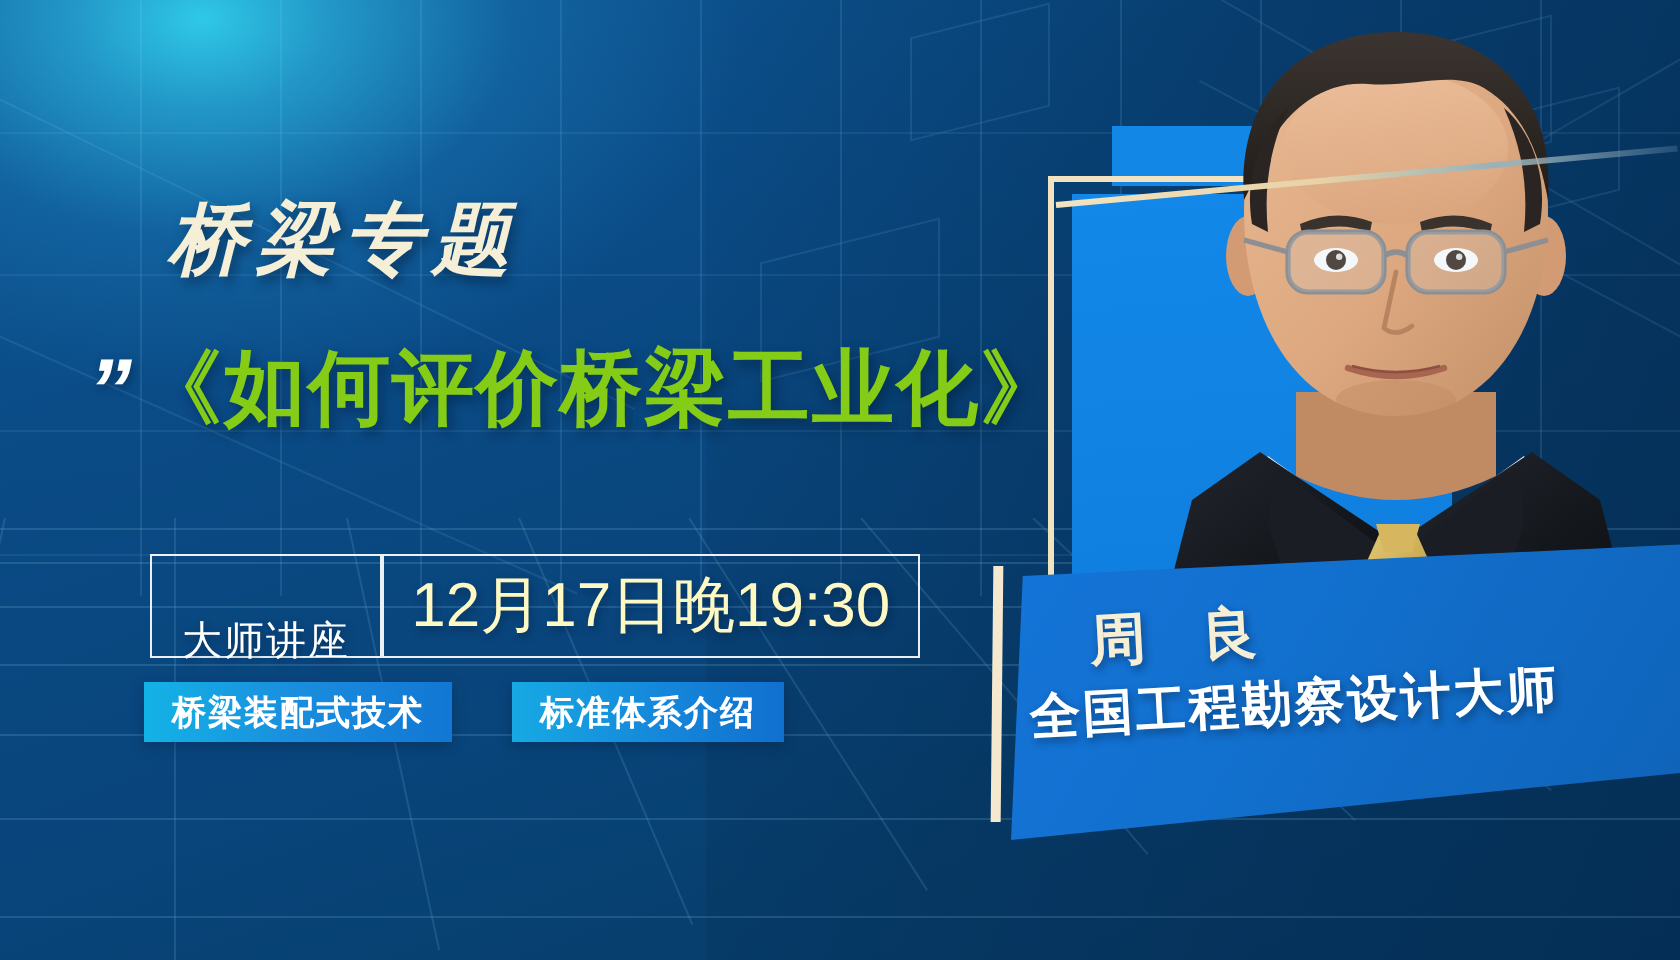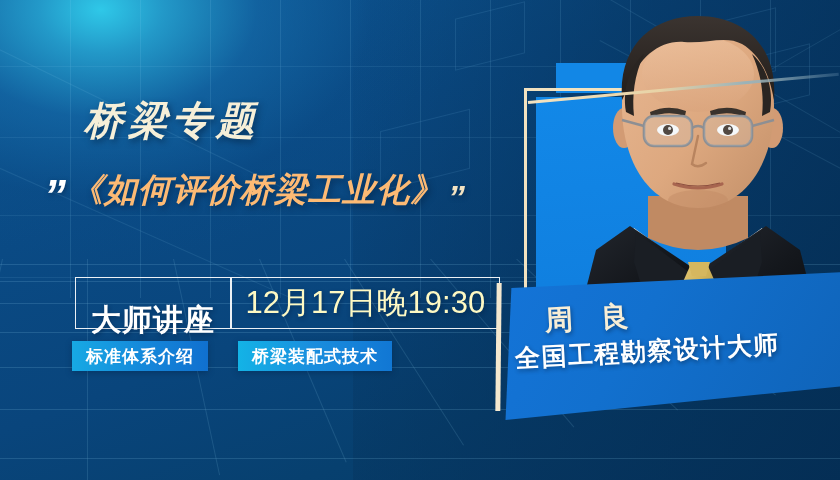--- a/index.html
+++ b/index.html
@@ -73,41 +73,41 @@
   .subtitle-wrap{
     position:absolute; left:44px; top:172px; white-space:nowrap;
     display:flex; align-items:flex-start;
   }
   .q-open{
     font-size:44px; font-weight:900; font-style:italic; line-height:.8;
     color:#ffffff; letter-spacing:-2px; margin-right:6px; margin-top:6px;
     text-shadow:1px 2px 5px rgba(0,25,55,.5);
   }
   .subtitle{
-    font-size:33px; font-weight:700; font-style:italic;
-    color:#fdba74; letter-spacing:1px; line-height:1.1;
+    font-size:41px; font-weight:700; 
+    color:#84cc16; letter-spacing:1px; line-height:1.1;
     text-shadow:2px 3px 6px rgba(0,25,55,.5);
   }
   .q-close{
     font-size:34px; font-weight:900; font-style:italic; line-height:.8;
     color:#f3e3c2; letter-spacing:-2px;
     align-self:flex-end; margin-left:4px; margin-bottom:2px;
     text-shadow:1px 2px 5px rgba(0,25,55,.5);
   }
 
   
   .lecture-box{
     position:absolute; left:75px; top:277px;
     border:1.6px solid rgba(255,255,255,.92);
     height:52px; display:flex; align-items:stretch;
   }
   .lecture-label{
     display:flex; align-items:center; justify-content:center;
     padding:0 15px;
-    font-size:30px; font-weight:700; color:#ffffff; letter-spacing:1px;
+    font-size:20px; font-weight:400; color:#ffffff; letter-spacing:1px;
     text-shadow:1px 2px 4px rgba(0,25,55,.45);
     margin-top:35px;
   }
   .lecture-div{ width:1.6px; background:rgba(255,255,255,.92); }
   .lecture-time{
     display:flex; align-items:center; justify-content:center;
     padding:0 14px;
     font-size:31px; font-weight:400; color:#fef9c3; letter-spacing:0px;
     text-shadow:1px 2px 4px rgba(0,25,55,.45);
   }
@@ -242,22 +242,22 @@
     <span class="q-close">”</span>
   </div>
 
   <div class="lecture-box">
     <div class="lecture-label">大师讲座</div>
     <div class="lecture-div"></div>
     <div class="lecture-time">12月17日晚19:30</div>
   </div>
 
   <div class="tags">
+    <div class="tag t1">桥梁装配式技术</div>
     <div class="tag t2">标准体系介绍</div>
-    <div class="tag t1">桥梁装配式技术</div>
   </div>
 
   <div class="accent-bar"></div>
   <div class="blue-panel"></div>
   <div class="frame-outline"></div>
 
   <div class="photo">
     <svg width="284" height="320" viewBox="0 0 284 320" xmlns="http://www.w3.org/2000/svg">
       <defs>
         <linearGradient id="skin" x1="0" y1="0" x2="1" y2="1">

